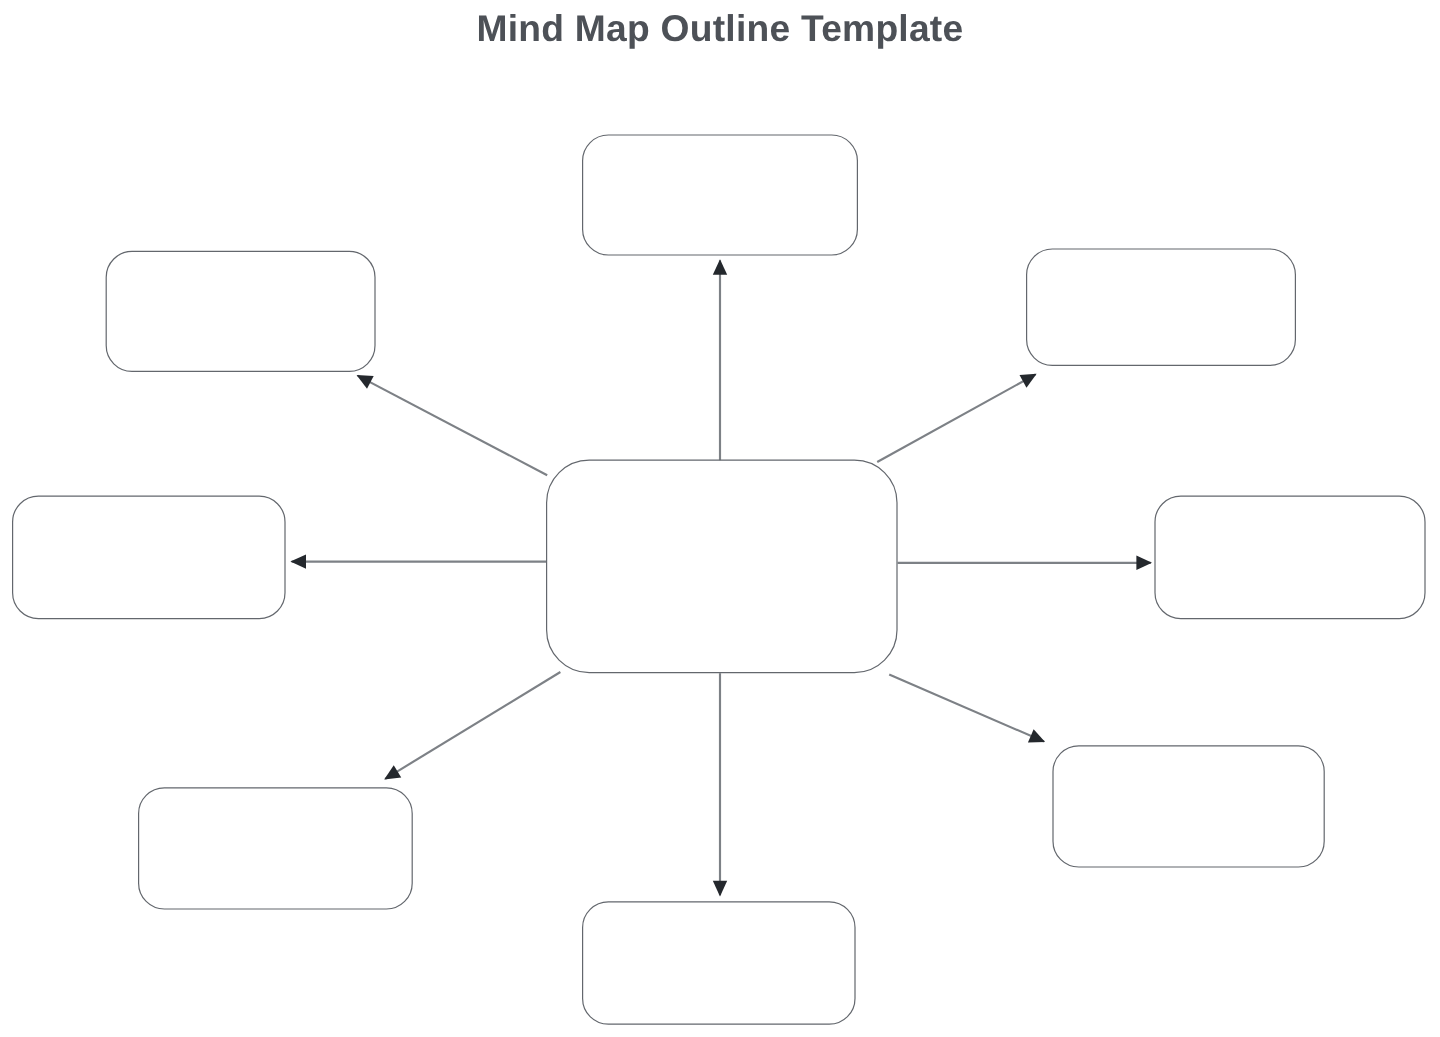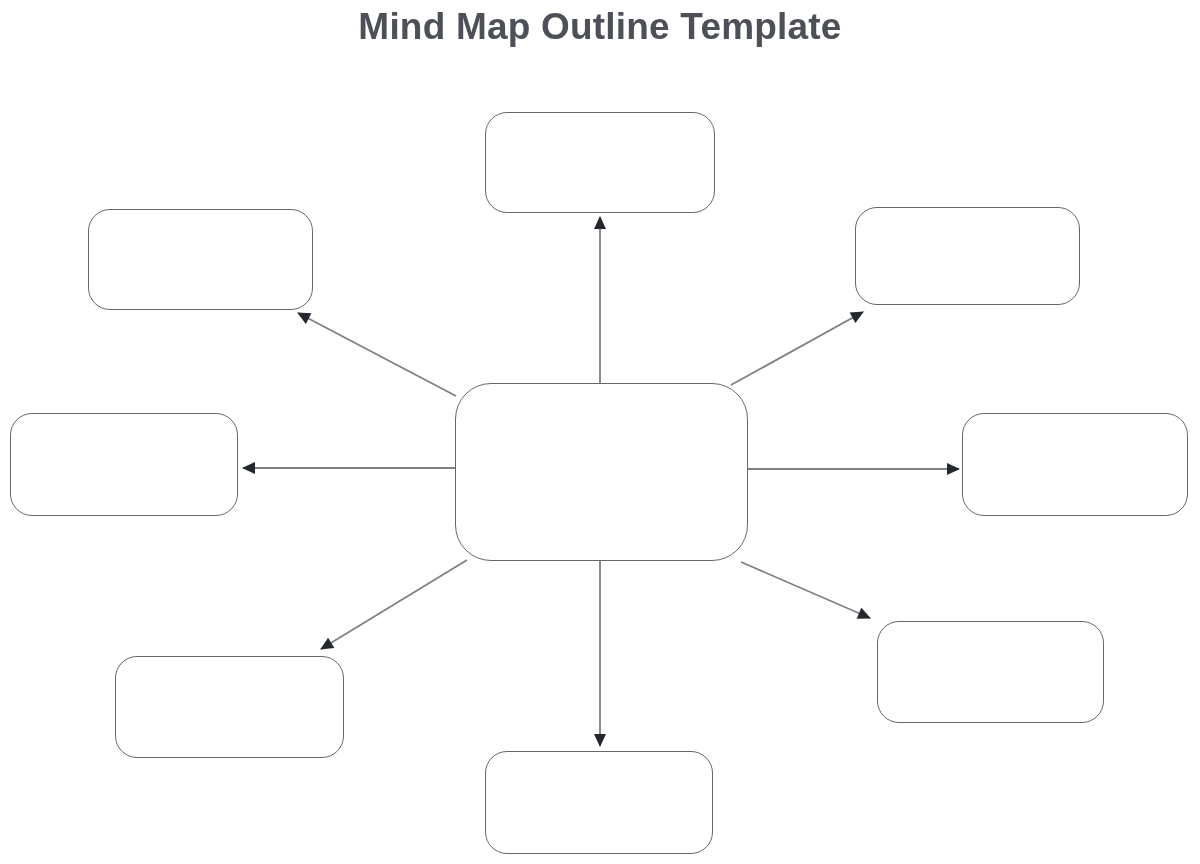--- a/index.html
+++ b/index.html
@@ -20,21 +20,21 @@
     width: 1200px;
     height: 864px;
   }
   .title {
     position: absolute;
     top: 6px;
     left: 0;
     width: 100%;
     margin: 0;
     text-align: center;
-    font-size: 37px;
+    font-size: 31px;
     font-weight: bold;
     letter-spacing: 0.2px;
     color: #4d5157;
   }
   svg.connectors {
     position: absolute;
     top: 0;
     left: 0;
   }
   .connector {

